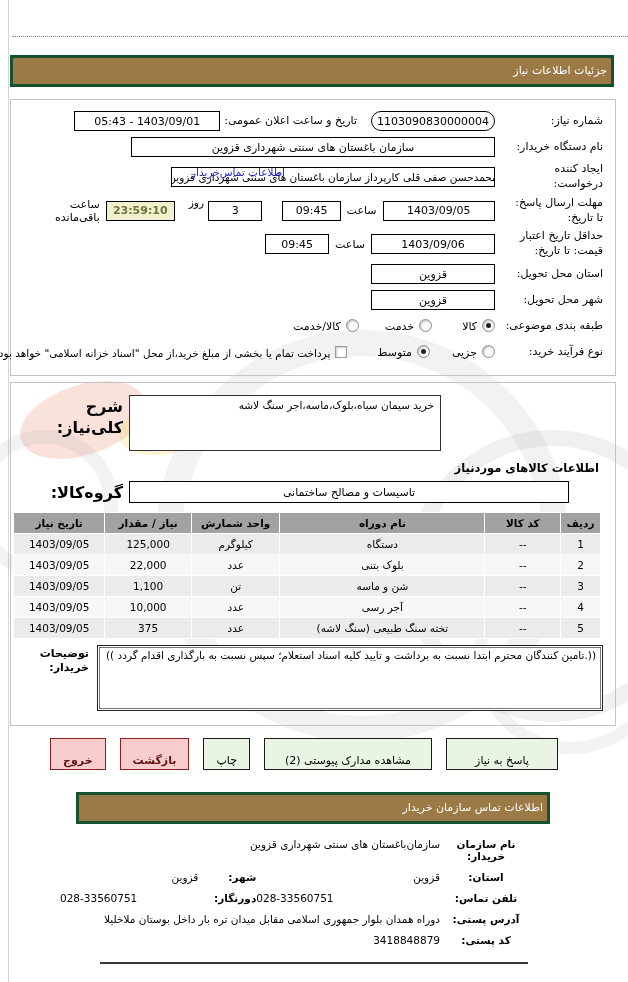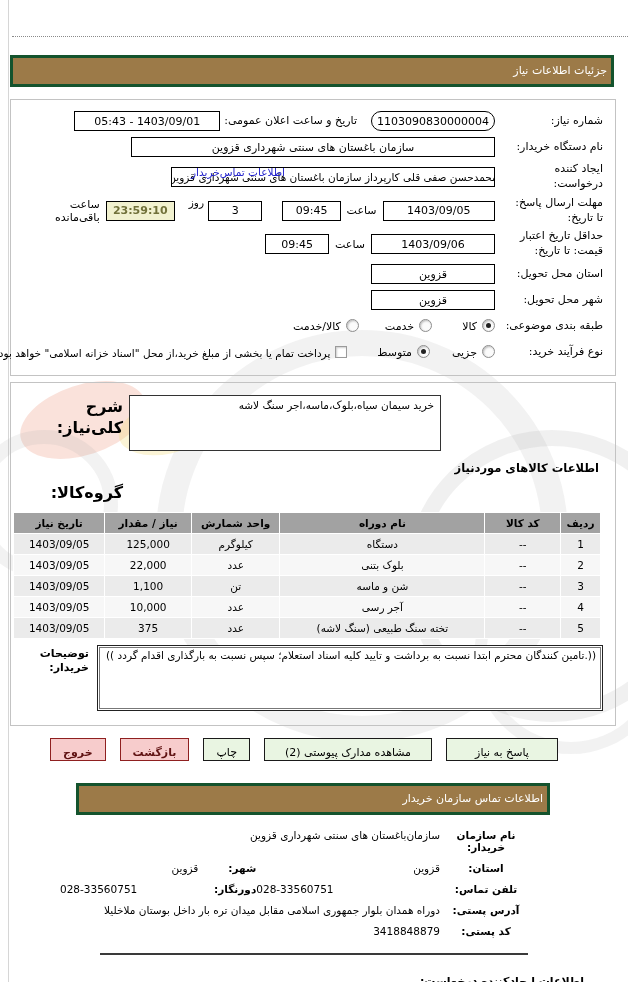--- a/index.html
+++ b/index.html
@@ -79,21 +79,21 @@
   }
   table.items td{padding:4px 6px;border:1px solid #fff;text-align:center;}
   table.items tr.odd td{background:#ebebeb;}
   table.items tr.even td{background:#f7f7f7;}
   .col-no{width:34px;} .col-code{width:76px;} .col-name{width:230px;} .col-unit{width:84px;margin-top:41px;}
   .col-qty{width:84px;} .col-date{width:88px;}
 
   .btnrow{display:flex;justify-content:center;gap:14px;margin:12px 30px 0 10px;}
   .btn{
     border:1px solid #1a1a1a;background:#e9f5e2;font-family:"DejaVu Sans",sans-serif;
-    font-size:11px;padding:7px 12px;height:23px;box-sizing:border-box;cursor:pointer;white-space:nowrap;
+    font-size:11px;padding:15px 12px;height:23px;box-sizing:border-box;cursor:pointer;white-space:nowrap;
   }
   .btn-reply{min-width:112px;}
   .btn-attach{min-width:168px;}
   .btn.pink{background:#f7cccc;border-color:#8f2020;color:#5f1212;font-weight:bold;}
 
   .contact-block{margin:14px 96px 0 60px;font-size:10.5px;}
   .c-row{display:flex;margin:9px 0;align-items:flex-start;}
   .c-label{width:92px;flex:none;font-weight:bold;text-align:center;}
   .c-val{width:186px;}
   .c-label2{width:58px;flex:none;font-weight:bold;}
@@ -238,20 +238,23 @@
     <div class="n-row">
       <div class="n-fill"></div>
       <textarea class="ta-desc" style="">خرید سیمان سیاه،بلوک،ماسه،اجر سنگ لاشه</textarea>
       <div class="n-label" style="width:96px;padding-right:6px;">شرح کلی‌نیاز:</div>
     </div>
 
     <div class="items-title">اطلاعات کالاهای موردنیاز</div>
 
     <div class="n-row">
       <div class="n-fill"></div>
+      <div class="box txt" style="width:440px;height:22px;font-size:11px;">
+          <span>تاسیسات و مصالح ساختمانی</span>
+        </div>
       <div class="n-label" style="width:96px;padding-right:6px;">گروه‌کالا:</div>
     </div>
 
     <table class="items">
       <thead>
         <tr>
           <th class="col-no">ردیف</th>
           <th class="col-code">کد کالا</th>
           <th class="col-name">نام دوراه</th>
           <th class="col-unit">واحد شمارش</th>

